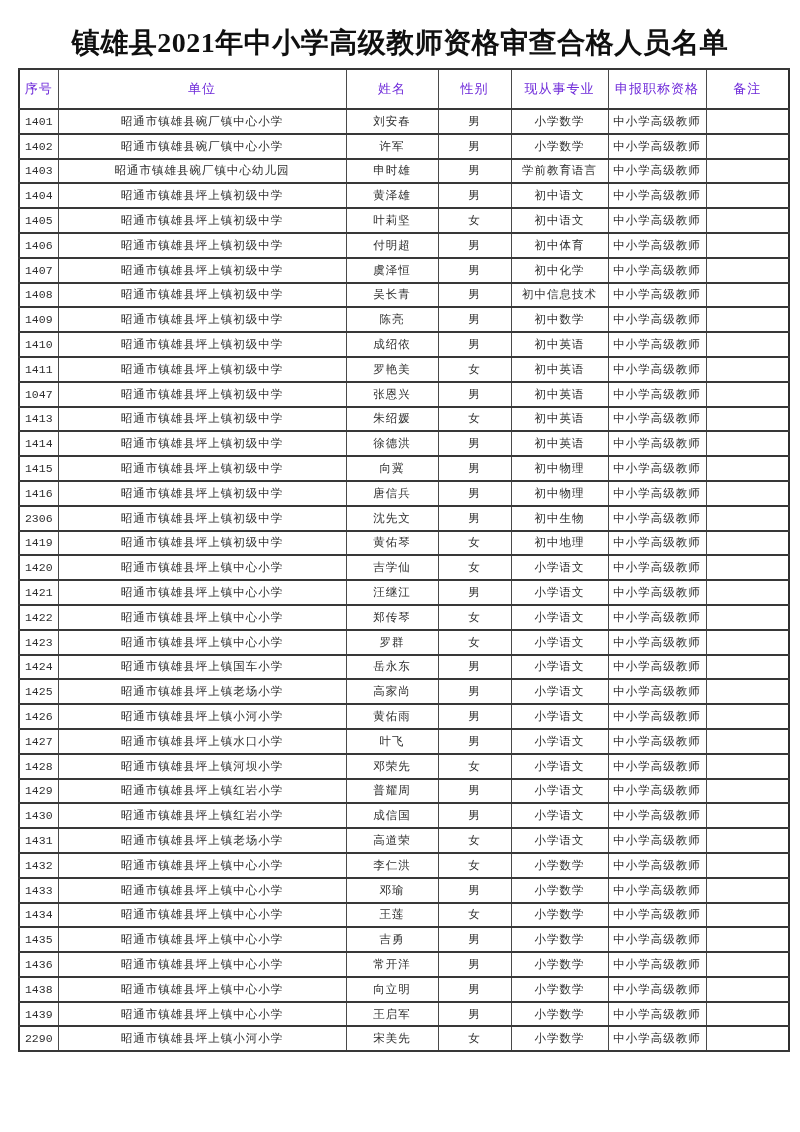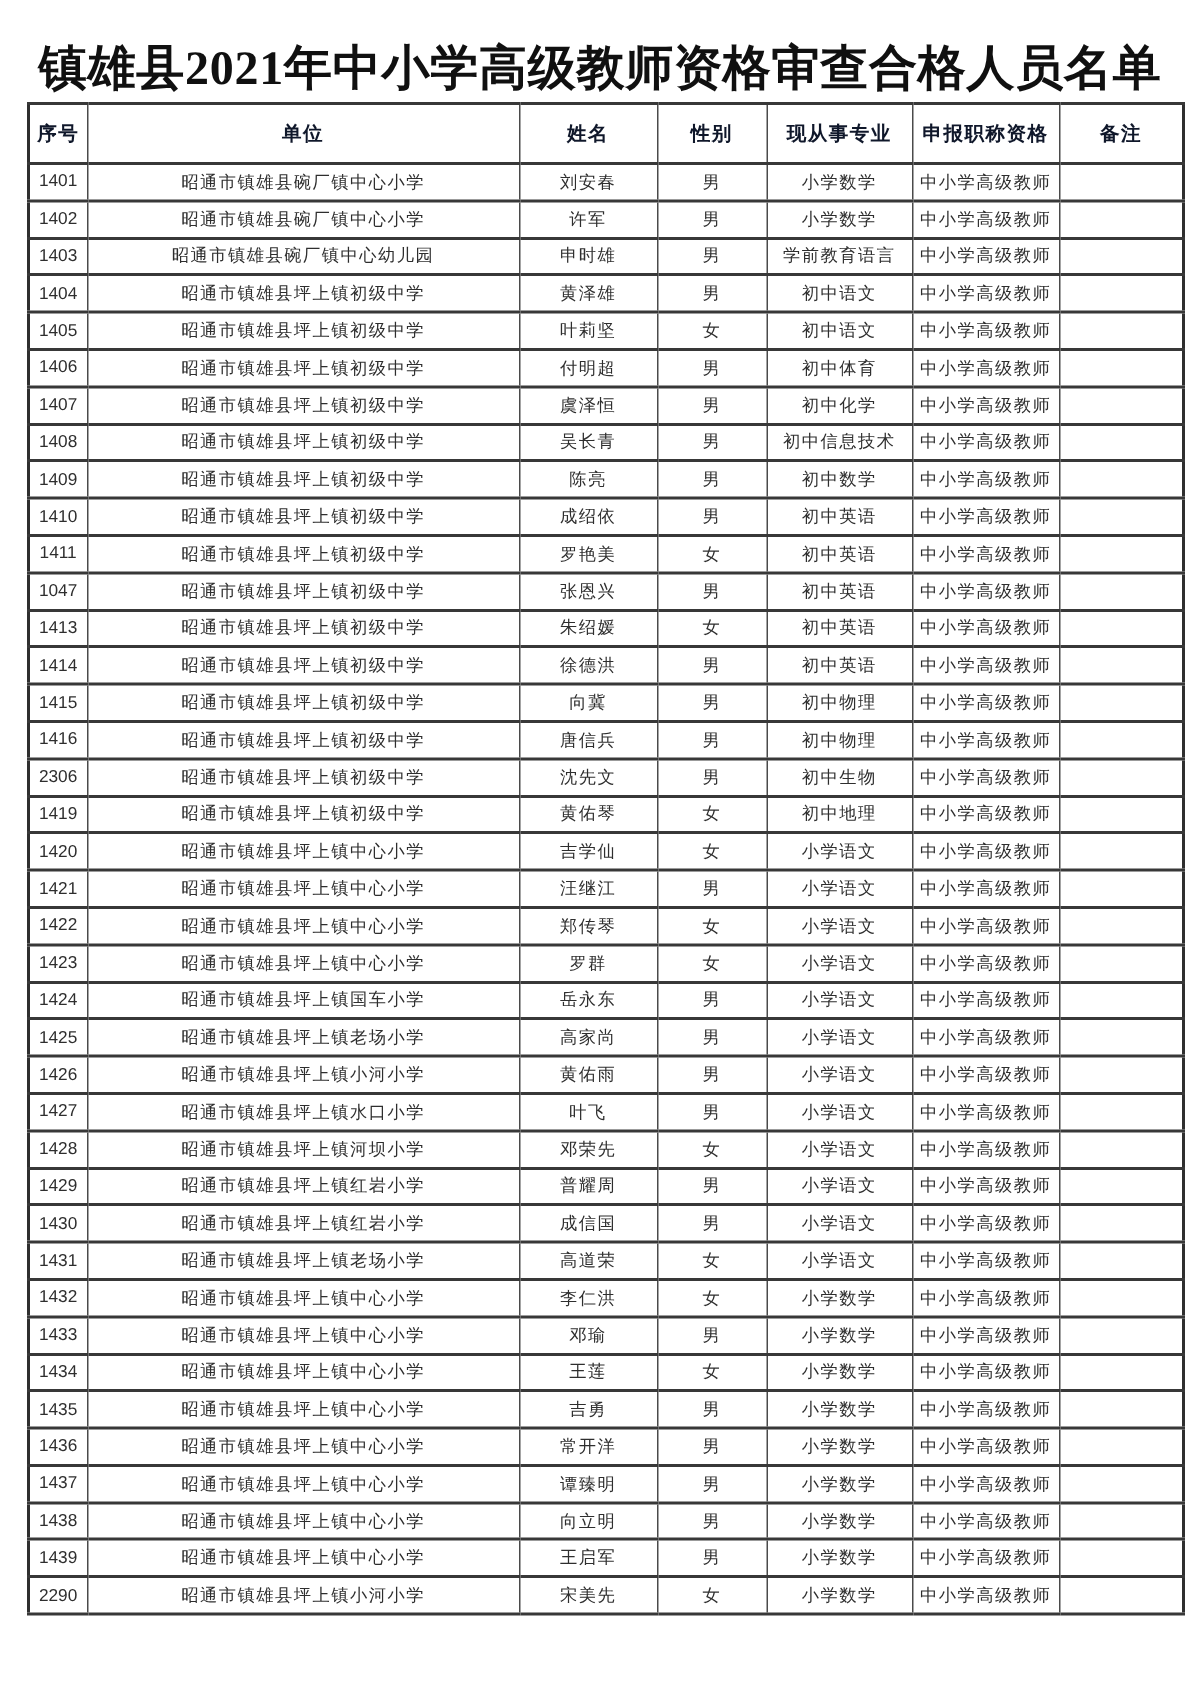--- a/index.html
+++ b/index.html
@@ -14,21 +14,21 @@
     font-family: "Liberation Serif", "DejaVu Serif", serif;
     color: #2e2e2e;
     overflow: hidden;
   }
   .doc-title {
     position: absolute;
     top: 24px;
     left: 0;
     width: 800px;
     text-align: center;
-    font-size: 32px;
+    font-size: 28px;
     font-weight: bold;
     color: #101010;
     letter-spacing: 0.5px;
     font-family: "Liberation Serif", "DejaVu Serif", serif;
   }
   table.roster {
     position: absolute;
     top: 68px;
     left: 18px;
     width: 770px;
@@ -43,34 +43,34 @@
     border-bottom: 2px solid #383838;
     text-align: center;
     vertical-align: middle;
     padding: 0 2px;
     overflow: hidden;
     white-space: nowrap;
   }
   table.roster th {
     height: 38px;
     font-size: 13px;
-    font-weight: bold;
-    color: #0f172a;
+    font-weight: normal;
+    color: #6d28d9;
     letter-spacing: 1px;
   }
   table.roster td {
     height: 22.8px;
     font-size: 11.5px;
     color: #2e2e2e;
     letter-spacing: 1px;
   }
   table.roster td.col-index {
     font-size: 11.5px;
     letter-spacing: 0;
-    font-family: Liberation Sans, sans-serif;
+    font-family: Liberation Mono, monospace;
     margin-left: 42px;
   }
 </style>
 </head>
 <body>
 
 <div class="doc-title">镇雄县2021年中小学高级教师资格审查合格人员名单</div>
 
 <table class="roster">
   <colgroup>
@@ -403,29 +403,20 @@
       <tr>
         <td class="col-index">1436</td>
         <td class="col-unit">昭通市镇雄县坪上镇中心小学</td>
         <td class="col-name">常开洋</td>
         <td class="col-gender">男</td>
         <td class="col-profession">小学数学</td>
         <td class="col-title-qualification">中小学高级教师</td>
         <td class="col-remark"></td>
       </tr>
       <tr>
-        <td class="col-index">1437</td>
-        <td class="col-unit">昭通市镇雄县坪上镇中心小学</td>
-        <td class="col-name">谭臻明</td>
-        <td class="col-gender">男</td>
-        <td class="col-profession">小学数学</td>
-        <td class="col-title-qualification">中小学高级教师</td>
-        <td class="col-remark"></td>
-      </tr>
-      <tr>
         <td class="col-index">1438</td>
         <td class="col-unit">昭通市镇雄县坪上镇中心小学</td>
         <td class="col-name">向立明</td>
         <td class="col-gender">男</td>
         <td class="col-profession">小学数学</td>
         <td class="col-title-qualification">中小学高级教师</td>
         <td class="col-remark"></td>
       </tr>
       <tr>
         <td class="col-index">1439</td>

